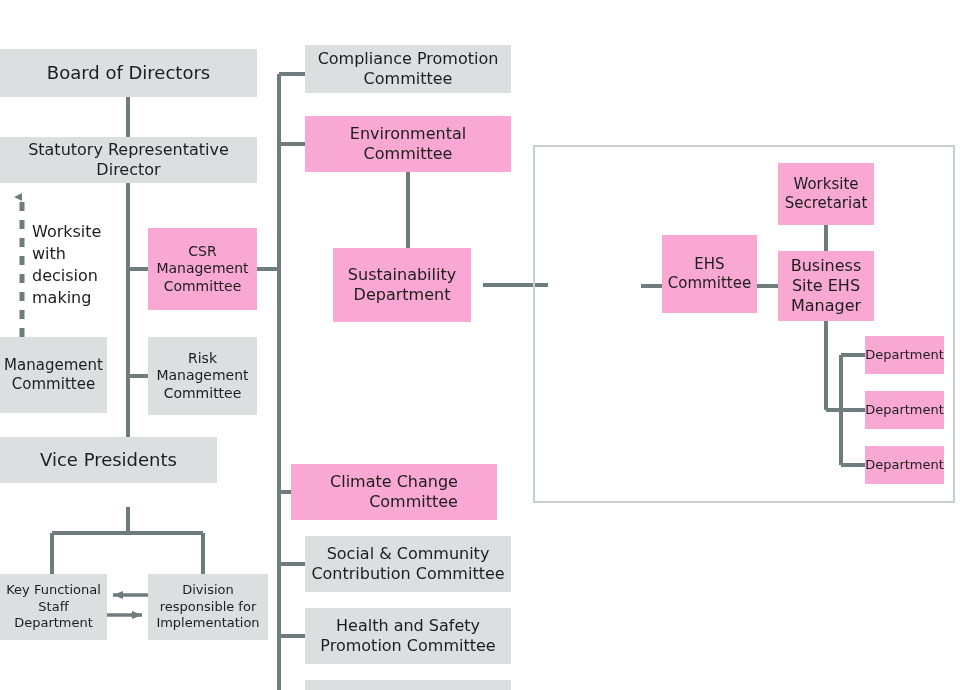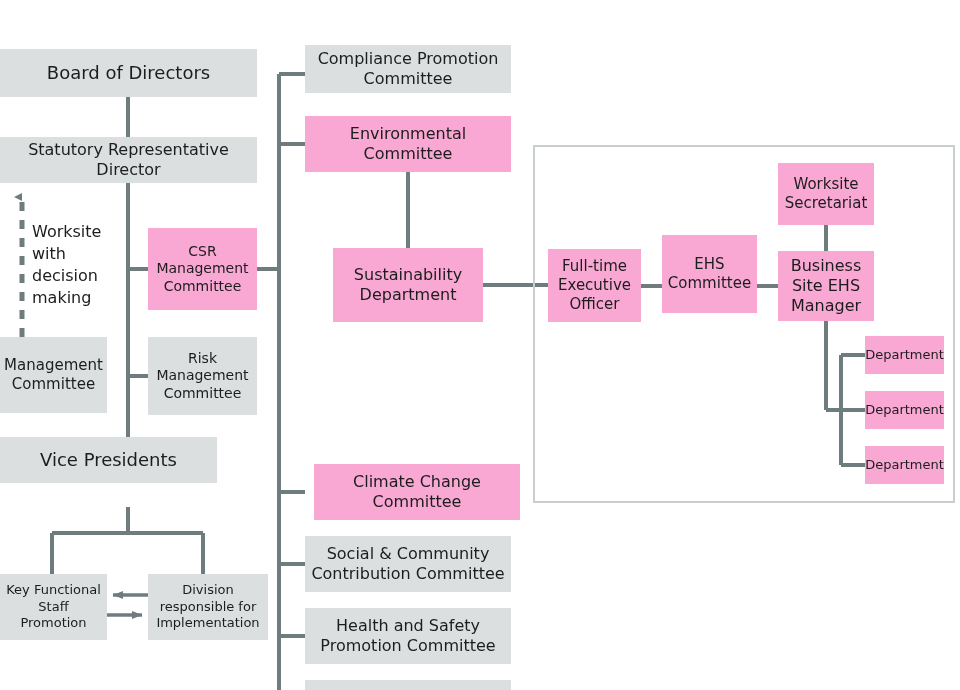--- a/index.html
+++ b/index.html
@@ -130,21 +130,21 @@
   <div class="node gray fs16" style="left:0px; top:92px; width:257px; height:46px;">Statutory Representative
 Director</div>
 
   <div class="node gray fs15" style="left:0px; top:292px; width:107px; height:76px;">Management
 Committee</div>
 
   <div class="node gray fs18" style="left:0px; top:392px; width:217px; height:46px;">Vice Presidents</div>
 
   <div class="node gray fs13" style="left:0px; top:529px; width:107px; height:66px;">Key Functional
 Staff
-Promotion</div>
+Department</div>
 
   <div class="node gray fs13" style="left:148px; top:529px; width:120px; height:66px;">Division
 responsible for
 Implementation</div>
 
   <div class="note" style="left:32px; top:176px; width:90px;">Worksite
 with
 decision
 making</div>
 
@@ -155,38 +155,35 @@
   <div class="node gray fs14" style="left:148px; top:292px; width:109px; height:78px;">Risk
 Management
 Committee</div>
 
   <div class="node gray fs16" style="left:305px; top:0px; width:206px; height:48px;">Compliance Promotion
 Committee</div>
 
   <div class="node green fs16" style="left:305px; top:71px; width:206px; height:56px;">Environmental
 Committee</div>
 
-  <div class="node green fs16" style="left:314px; top:419px; width:206px; height:56px;">Climate Change
+  <div class="node green fs16" style="left:291px; top:419px; width:206px; height:56px;text-align:right;">Climate Change
 Committee</div>
 
   <div class="node gray fs16" style="left:305px; top:563px; width:206px; height:56px;">Health and Safety
 Promotion Committee</div>
 
   <div class="node gray fs16" style="left:305px; top:491px; width:206px; height:56px;">Social &amp; Community
 Contribution Committee</div>
 
   <div class="node gray fs16" style="left:305px; top:635px; width:206px; height:56px;">Human Rights
 Director</div>
 
-  <div class="node green fs16" style="left:333px; top:203px; width:150px; height:74px;">Sustainability
+  <div class="node green fs16" style="left:333px; top:203px; width:138px; height:74px;">Sustainability
 Department</div>
 
-  <div class="node green fs15" style="left:548px; top:204px; width:93px; height:73px;">Full-time
-Executive
-Officer</div>
 
   <div class="node green fs15" style="left:662px; top:190px; width:95px; height:78px;text-align:center;">EHS
 Committee</div>
 
   <div class="node green fs16" style="left:778px; top:206px; width:96px; height:70px;">Business
 Site EHS
 Manager</div>
 
   <div class="node green fs15" style="left:778px; top:118px; width:96px; height:62px;">Worksite
 Secretariat</div>

